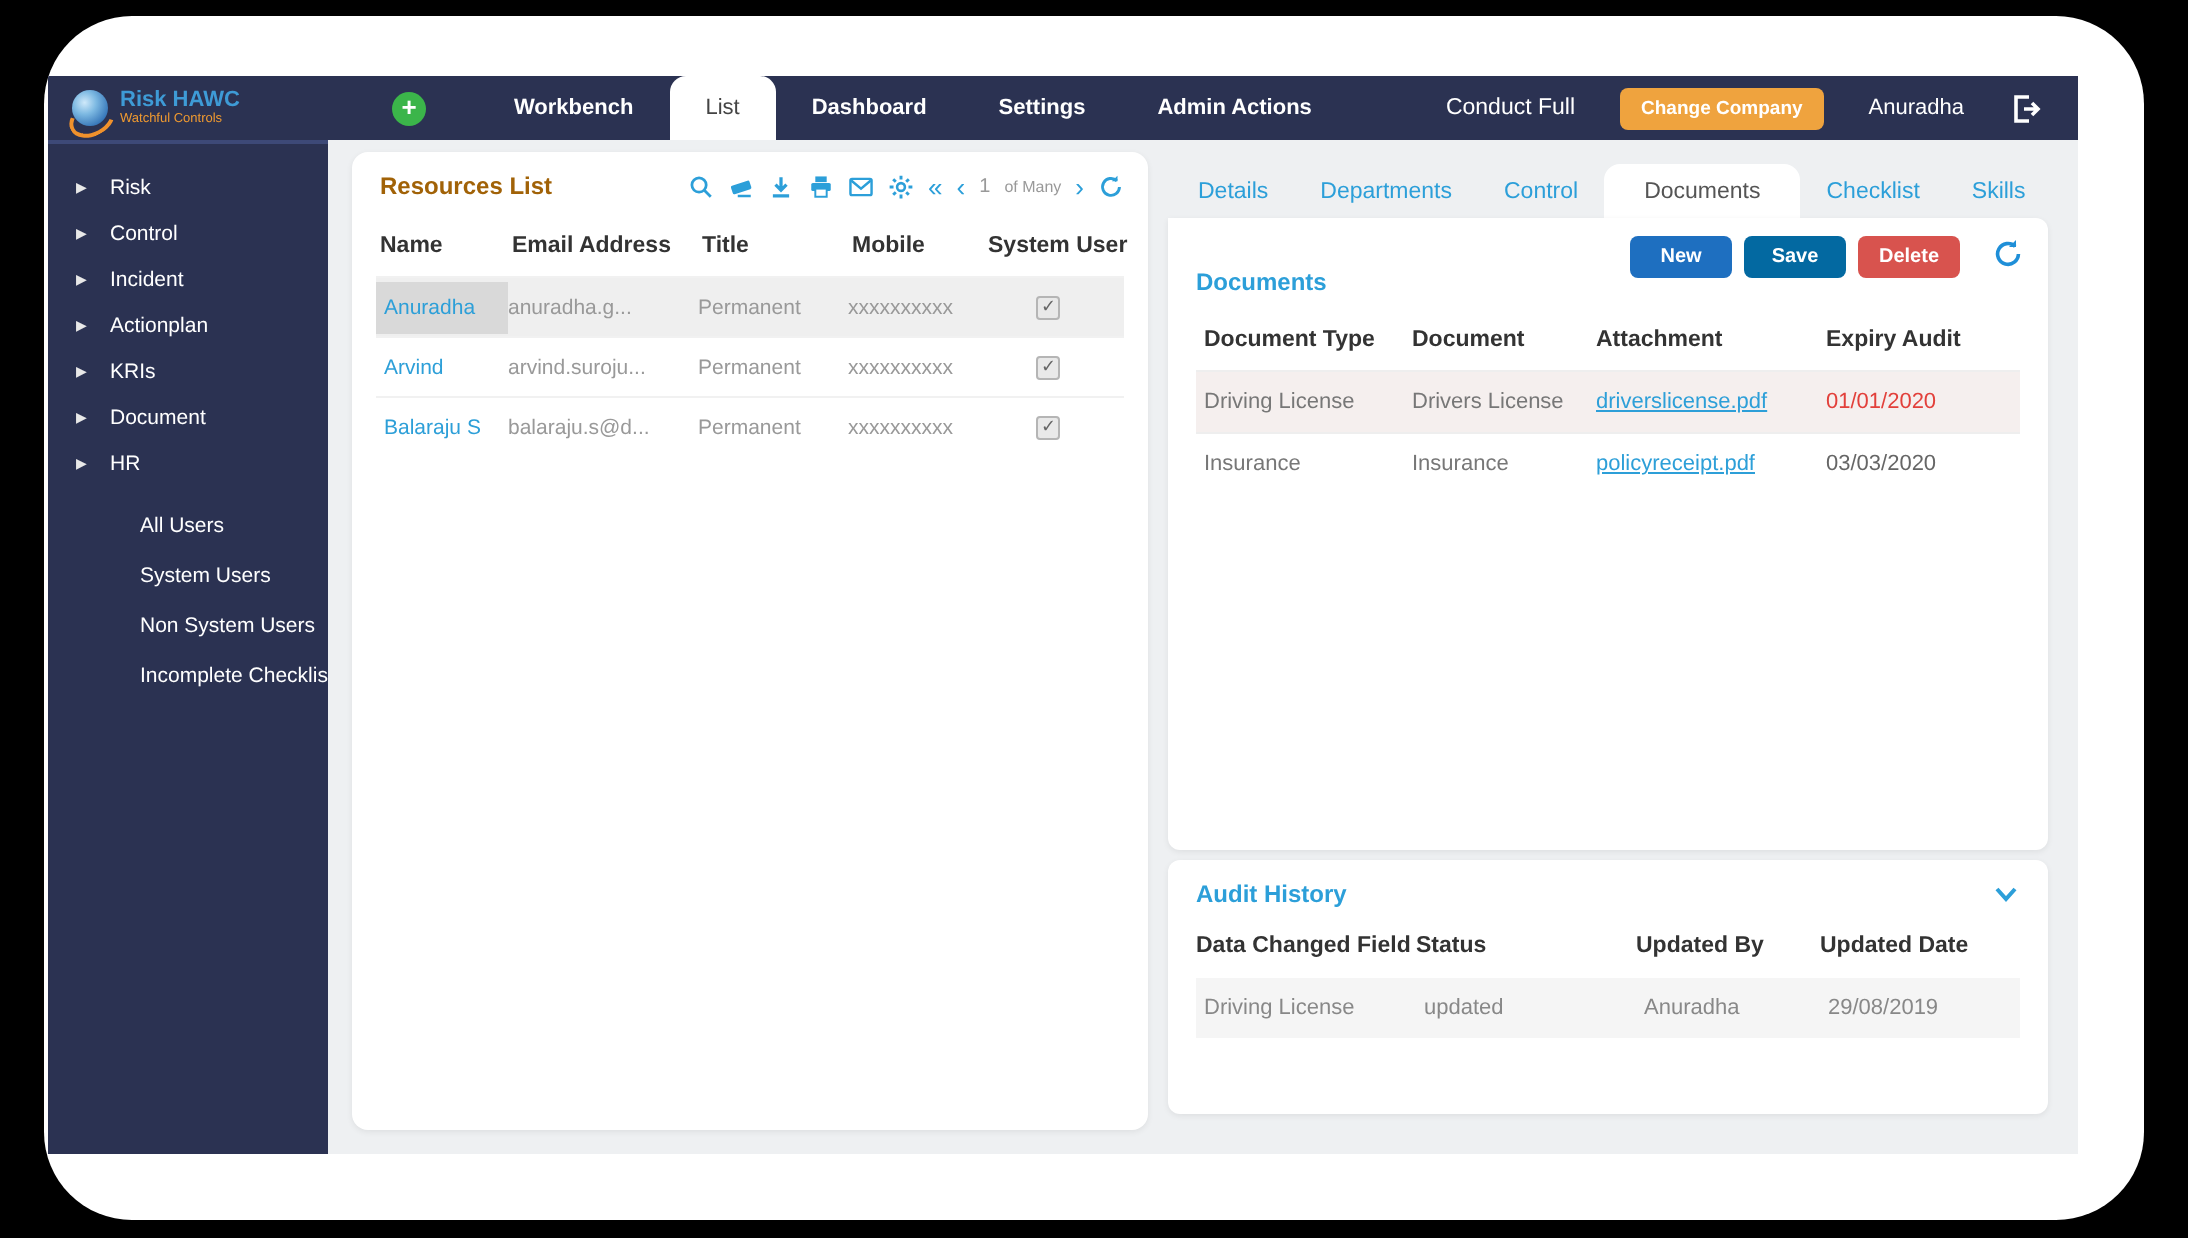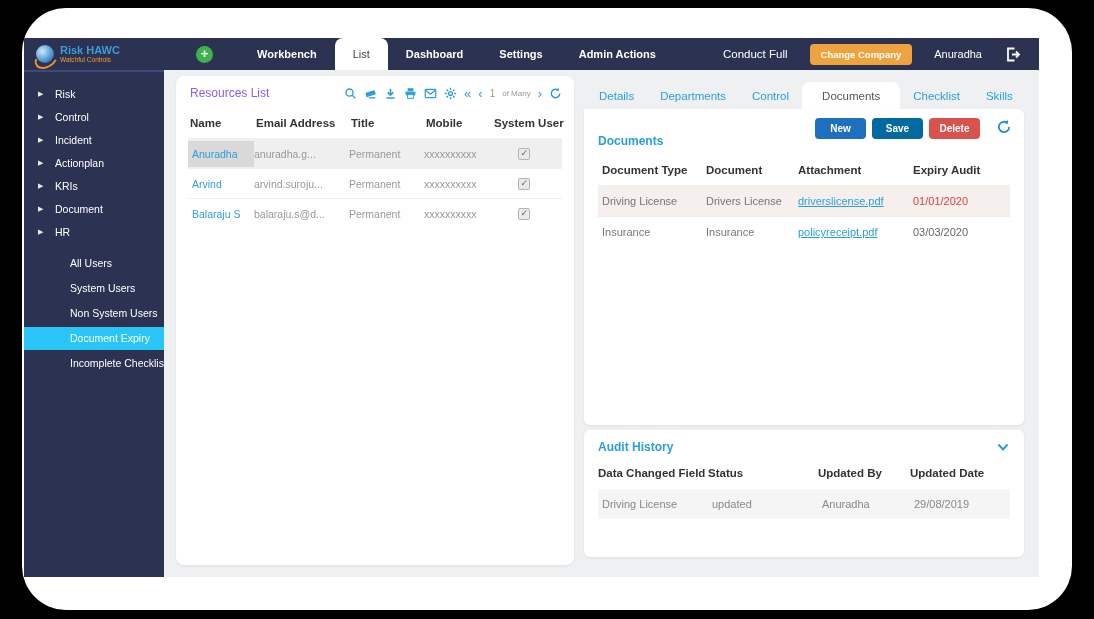--- a/index.html
+++ b/index.html
@@ -42,21 +42,21 @@
   .sub-item { height:23px; line-height:23px; padding-left:46px; color:#fff; font-size:10.5px;
     cursor:pointer; margin-bottom:2px; white-space:nowrap; }
   .sub-item.active { background:#29c5f6; }
 
   .content { flex:1; background:#eef0f2; position:relative; }
 
   
   .res-card { position:absolute; left:12px; top:6px; width:398px; height:489px; background:#fff;
     border-radius:8px; box-shadow:0 1px 3px rgba(0,0,0,.07); }
   .res-header { display:flex; justify-content:space-between; align-items:center; padding:10px 12px 4px 14px; }
-  .res-title { font-size:12px; font-weight:400; color:#8b5cf6; }
+  .res-title { font-size:12px; font-weight:700; color:#a16207; }
   .toolbar { display:flex; align-items:center; gap:7px; color:#2c9fd9; }
   .ticon { width:13px; height:13px; display:inline-flex; cursor:pointer; }
   .ticon svg { width:100%; height:100%; }
   .pg { font-size:13px; color:#2c9fd9; cursor:pointer; line-height:13px; }
   .pg-num { font-size:10px; color:#999; }
   .pg-label { font-size:8px; color:#999; }
 
   .res-table { margin:4px 12px 0; }
   .res-hrow, .res-row { display:grid; grid-template-columns:66px 95px 75px 68px 70px; align-items:center; }
   .res-hrow { font-size:11.5px; font-weight:700; color:#333; padding:9px 2px; }
@@ -167,21 +167,20 @@
             <span>Document</span>
           </div>
         <div class="side-item">
             <span class="tri">▶</span>
             <span>HR</span>
           </div>
         <div class="sub-list">
           <div class="sub-item">All Users</div>
           <div class="sub-item">System Users</div>
           <div class="sub-item">Non System Users</div>
-          <div class="sub-item active">Document Expiry</div>
           <div class="sub-item">Incomplete Checklist</div>
         </div>
       </aside>
 
       <main class="content">
 
         <section class="res-card">
           <div class="res-header">
             <span class="res-title">Resources List</span>
             <span class="toolbar">

